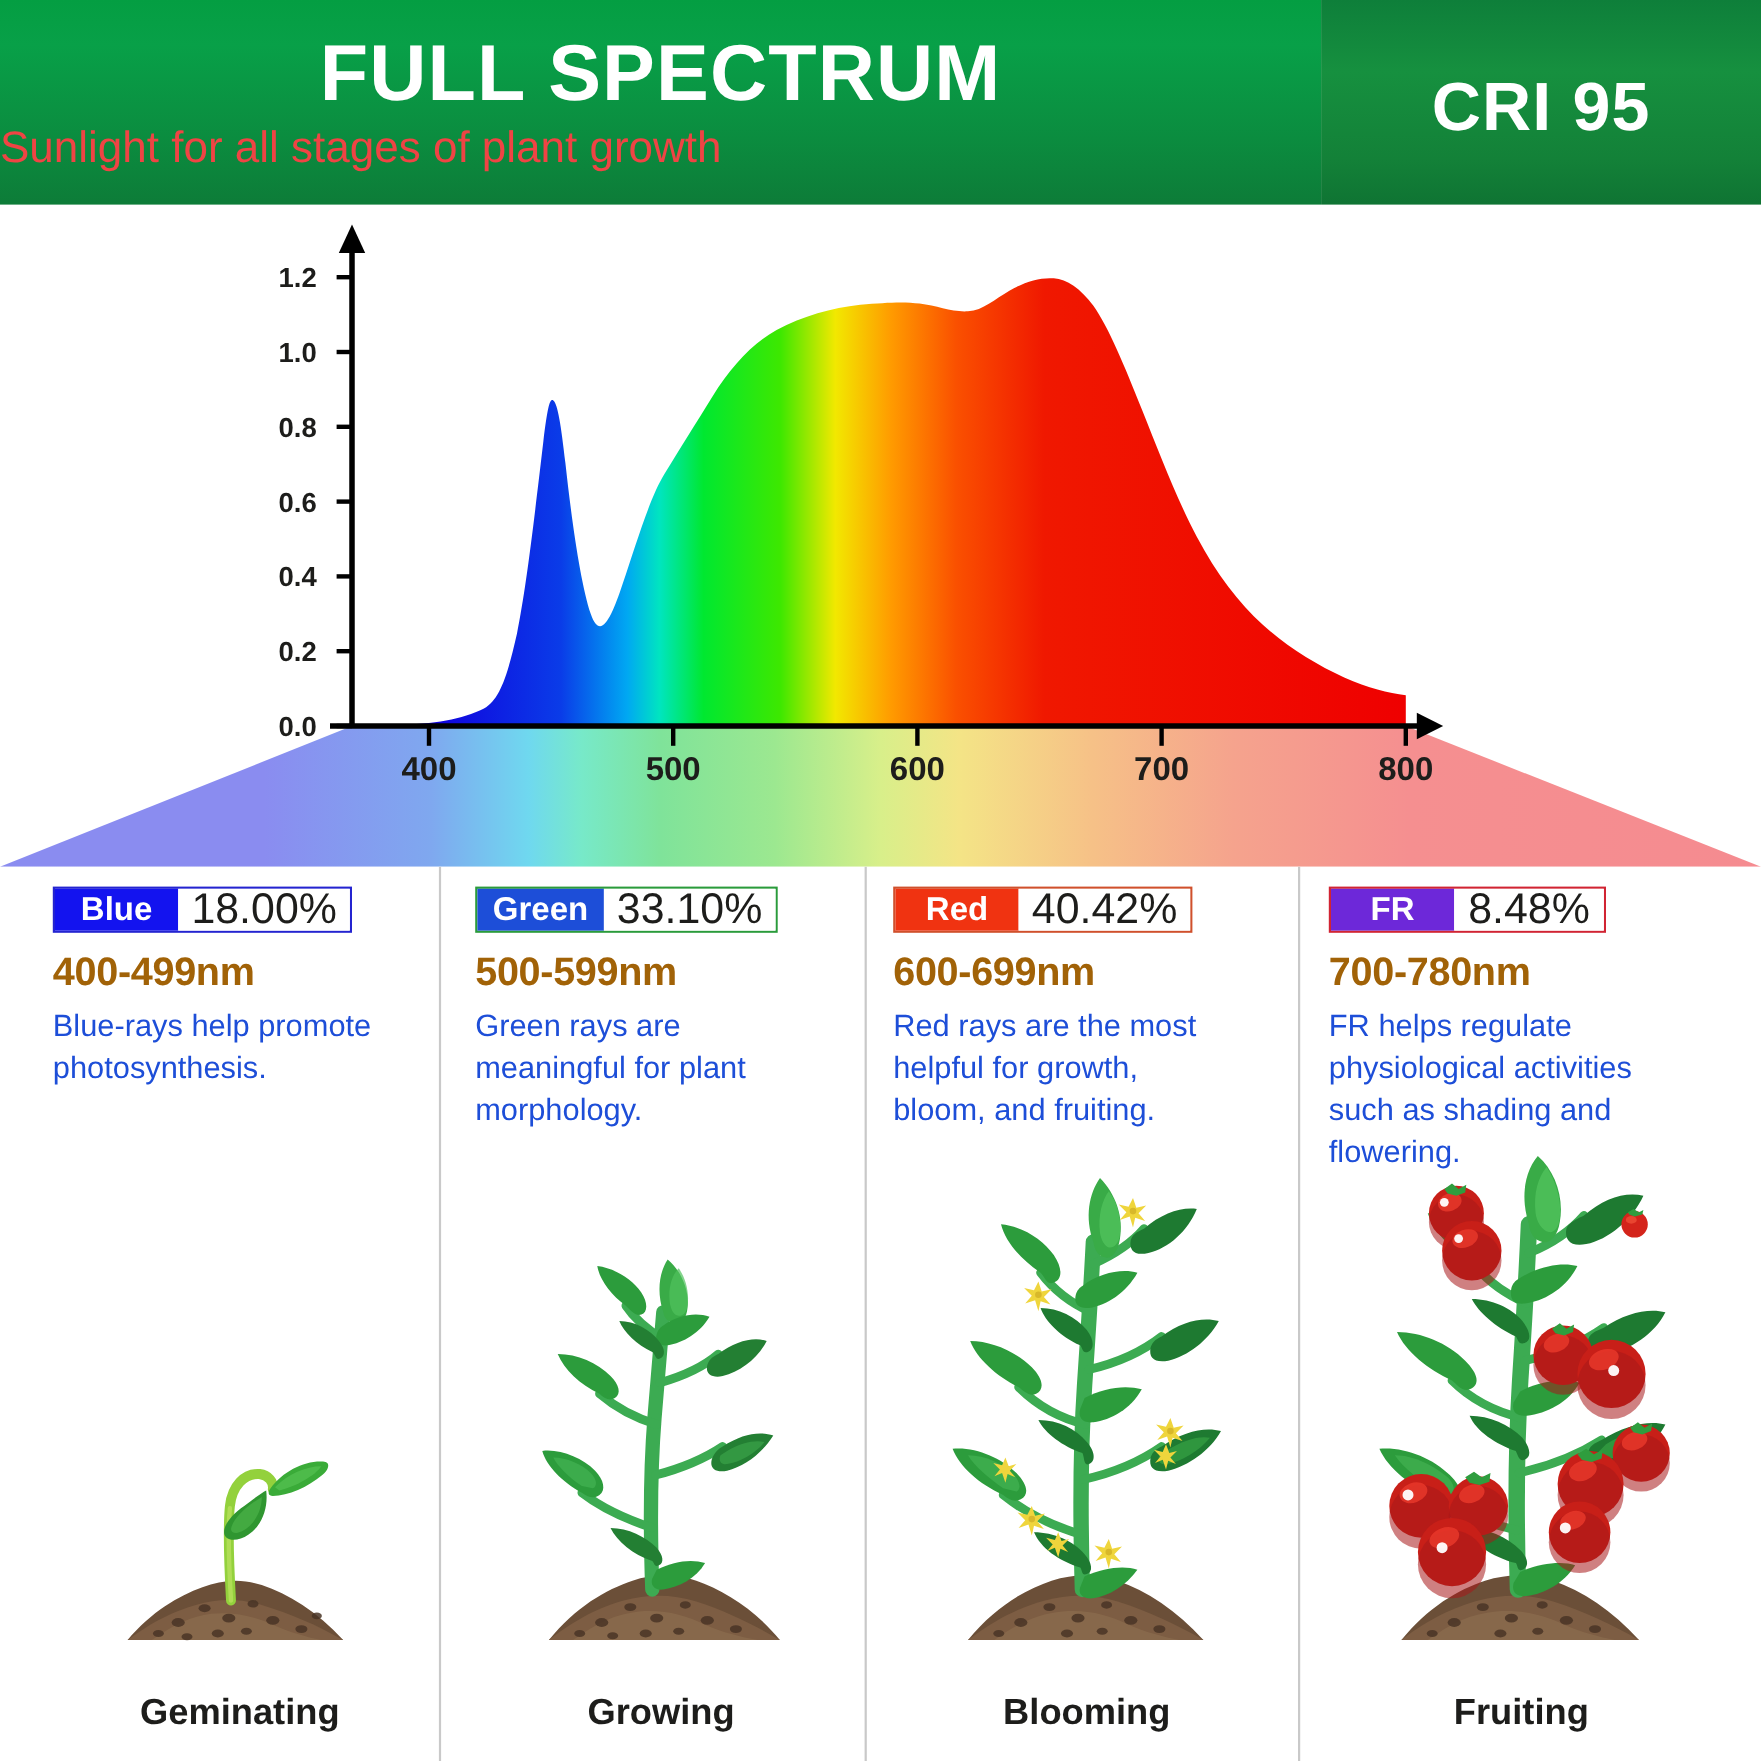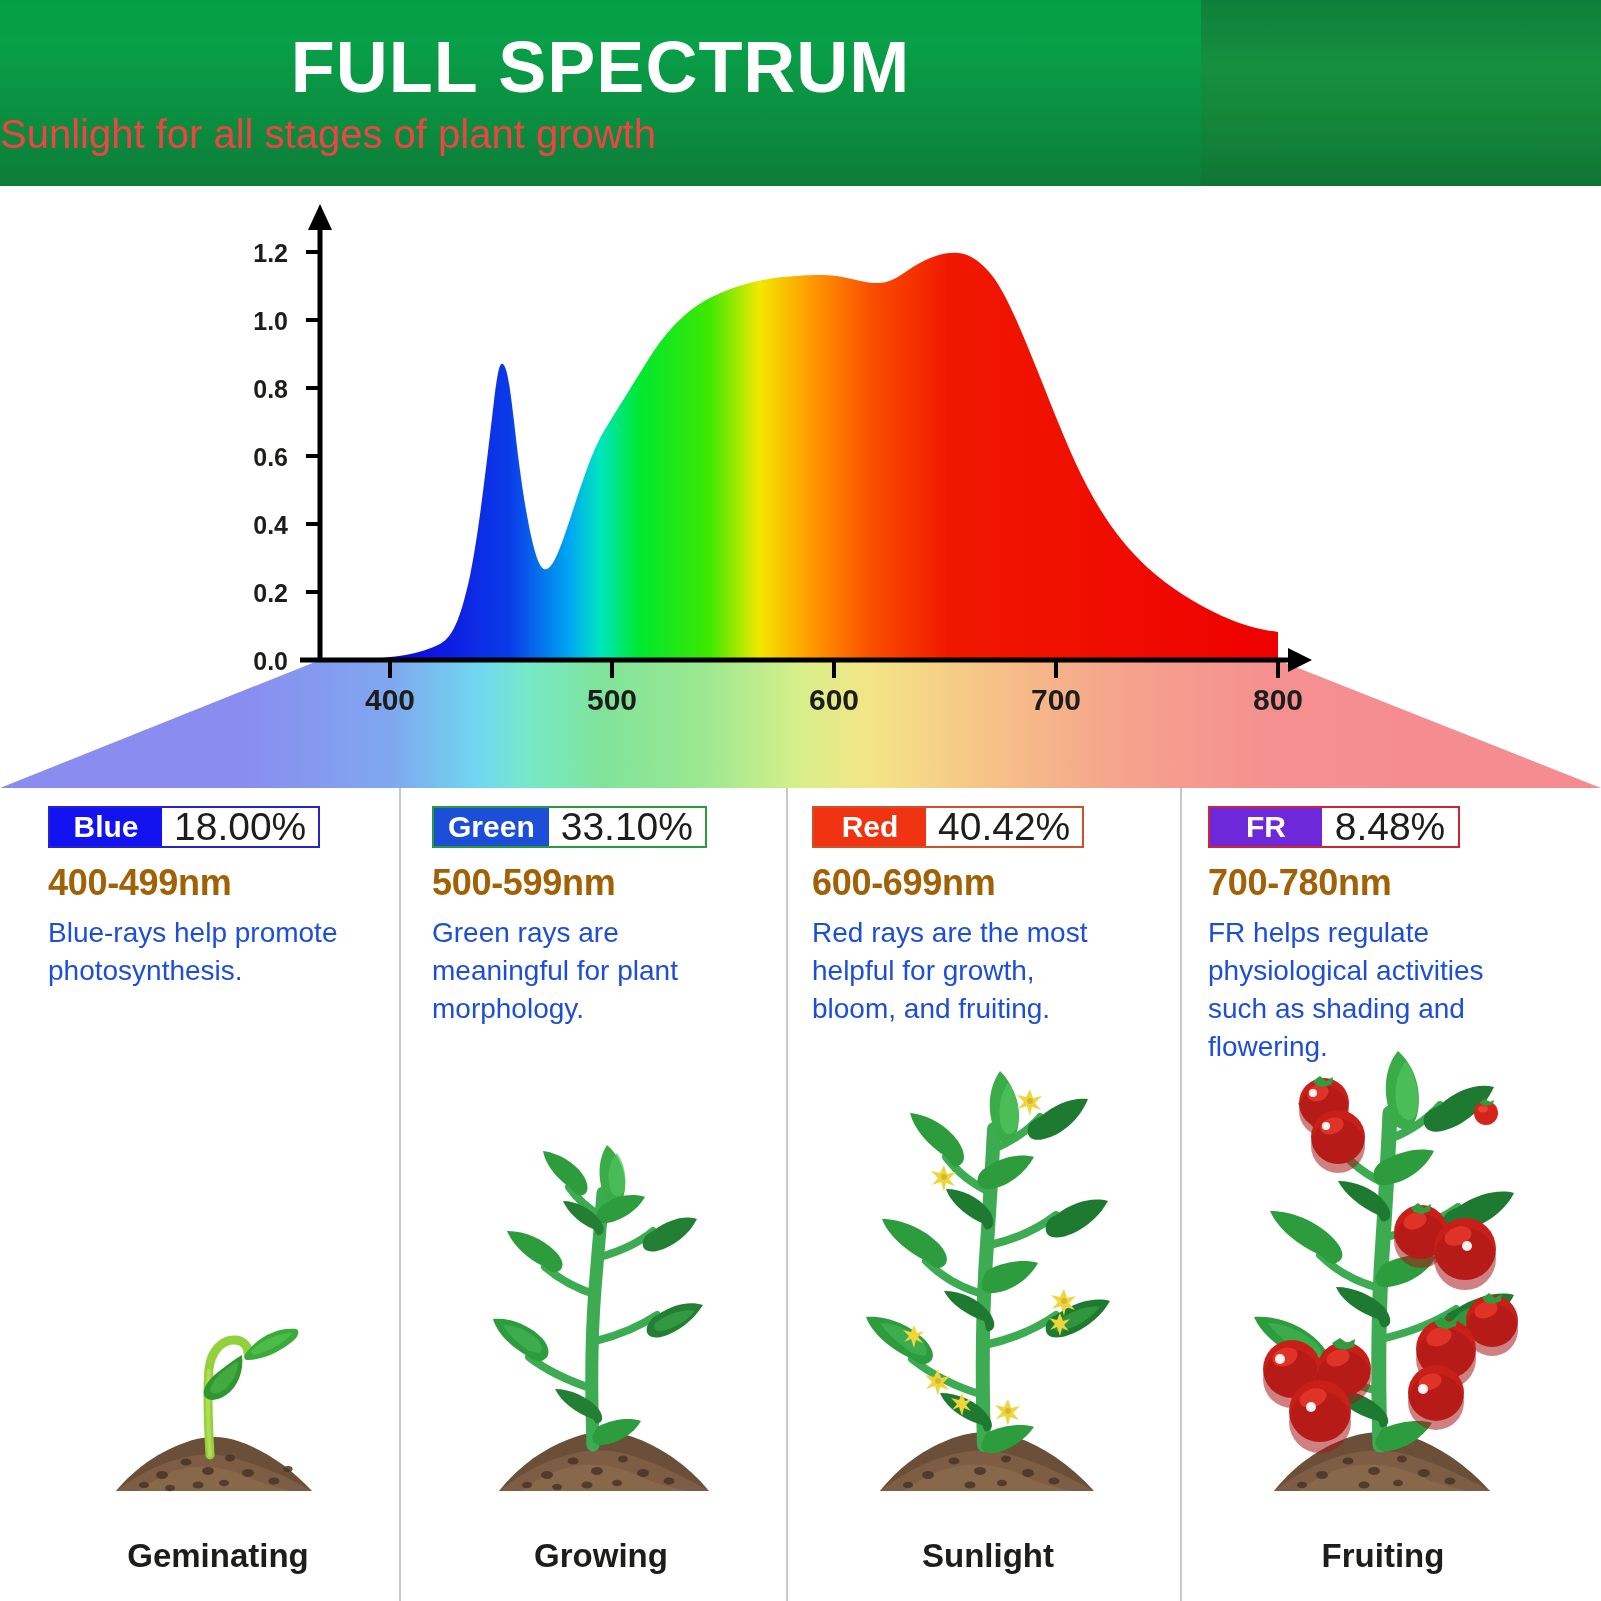--- a/index.html
+++ b/index.html
@@ -104,20 +104,21 @@
 </head>
 <body>
 
 <div id="page">
 
   <div id="header">
     <div class="hdr-left"></div>
     <div class="hdr-right"></div>
     <div class="hdr-title">FULL SPECTRUM</div>
     <div class="hdr-sub">Sunlight for all stages of plant growth</div>
+    <div class="hdr-cri">CRI 95</div>
   </div>
 
   <div id="chart-area">
 
     <svg id="chart-svg" width="1601" height="602" viewBox="0 0 1601 602">
       <defs>
 
         <linearGradient id="specGrad" x1="390" y1="0" x2="1278" y2="0" gradientUnits="userSpaceOnUse">
           <stop offset="0.000" stop-color="#1100dd"></stop>
           <stop offset="0.135" stop-color="#0a3ce8"></stop>
@@ -402,21 +403,21 @@
             <g transform="translate(190,372)">
               <path d="M0,-12 L3,-3 L12,-5 L5,2 L11,9 L2,6 L0,15 L-3,5 L-12,8 L-6,1 L-13,-6 L-4,-4 Z"></path>
               <circle cx="0" cy="0" r="3" fill="#d8b82a"></circle>
             </g>
             <g transform="translate(96,296)">
               <path d="M0,-10 L3,-2 L10,-4 L4,2 L9,8 L2,5 L0,13 L-3,4 L-10,7 L-5,1 L-11,-5 L-3,-3 Z"></path>
             </g>
           </g>
         </svg>
       </div>
-      <div class="stage-label">Sunlight</div>
+      <div class="stage-label">Blooming</div>
     </div>
 
     <div class="col" style="left:1208px; width:350px;">
       <div class="badge" style="border-color:#d12433;">
         <span class="badge-name" style="background:#6d28d9;">FR</span>
         <span class="badge-pct">8.48%</span>
       </div>
       <div class="nm">700-780nm</div>
       <div class="desc" style="width:312px;">FR helps regulate physiological activities such as shading and flowering.</div>
 

